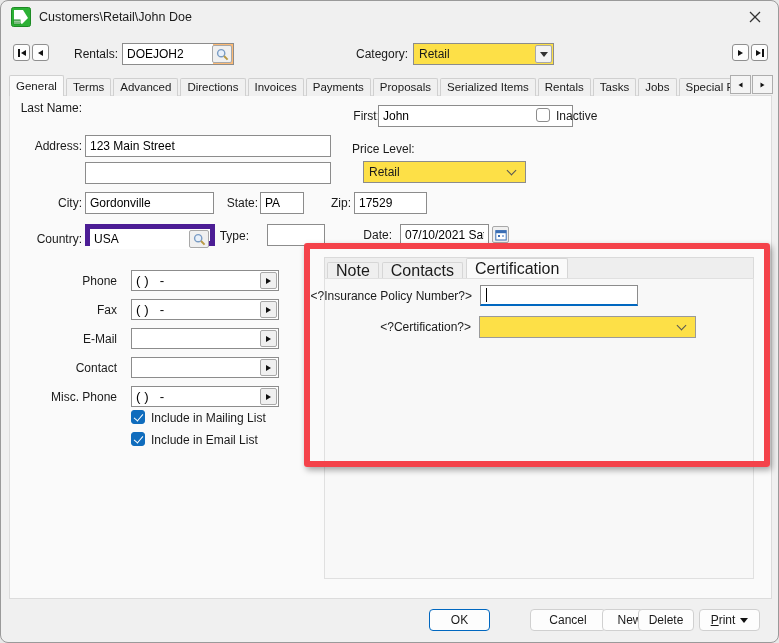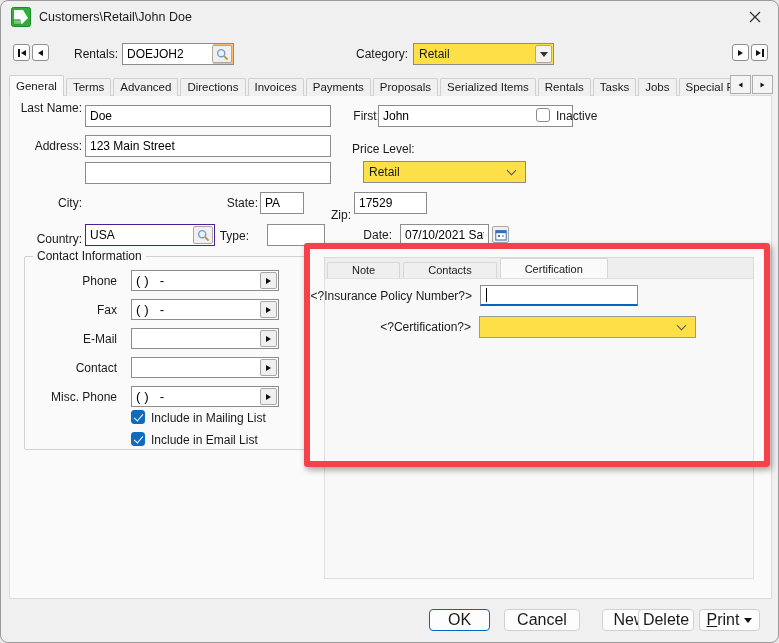--- a/index.html
+++ b/index.html
@@ -46,33 +46,33 @@
   .groupbox{position:absolute;left:14px;top:160px;width:286px;height:194px;border:1px solid #d2d2d2;border-radius:2px;}
   .legend{position:absolute;left:8px;top:-8px;background:#fafafa;padding:0 4px;}
   .crow{position:absolute;left:5px;width:270px;height:22px;}
   .crow .clabel{position:absolute;left:0;top:4px;width:102px;text-align:right;}
   .crow .cfield{position:absolute;left:116px;top:0;width:148px;height:21px;background:#fff;border:1px solid #8c8c8c;padding:3px 4px;}
   .crow .abtn{position:absolute;left:245px;top:2px;width:17px;height:17px;background:#f0f0f0;border:1px solid #a8a8a8;border-radius:2px;
     display:flex;align-items:center;justify-content:center;}
   
   .dstrip{position:absolute;left:314px;top:161px;width:430px;height:21px;background:#eeeeee;border:1px solid #dadada;border-bottom:none;
     display:flex;align-items:flex-end;padding-left:2px;}
-  .dtab{height:16px;line-height:15px;padding:0 24px;font-size:11px;background:#efefef;border:1px solid #d6d6d6;border-bottom:none;
+  .dtab{height:16px;line-height:15px;padding:0 8px;font-size:16px;background:#efefef;border:1px solid #d6d6d6;border-bottom:none;
     border-radius:2px 2px 0 0;margin-right:3px;}
   .dtab.selected{height:20px;line-height:20px;background:#fafafa;}
   .dpanel{position:absolute;left:314px;top:182px;width:430px;height:301px;background:#f8f8f8;border:1px solid #e0e0e0;}
   .focus-field{position:absolute;left:470px;top:189px;width:158px;height:21px;background:#fff;border:1px solid #8c8c8c;
     border-bottom:2px solid #0067c0;padding:2px 4px;}
   .caret{position:absolute;left:476px;top:192px;width:1px;height:14px;background:#000;}
   
   .hl-rect{position:absolute;left:303px;top:242px;width:466px;height:224px;border:6px solid #f4424a;border-radius:3px;
     box-shadow:2px 3px 6px rgba(0,0,0,0.35);z-index:50;pointer-events:none;}
   
   .btn{position:absolute;top:608px;height:22px;background:#fdfdfd;border:1px solid #d0d0d0;border-radius:4px;
-    font-size:16px;display:flex;align-items:center;justify-content:center;gap:5px;font-family:"Liberation Sans",sans-serif;}
+    font-size:12px;display:flex;align-items:center;justify-content:center;gap:5px;font-family:"Liberation Sans",sans-serif;}
   .btn.default{border-color:#0067c0;}
   .btn-print .plbl::first-letter{text-decoration:underline;}
   input{outline:none;}
 </style>
 </head>
 <body>
 
 <div class="dialog">
 
   <div class="titlebar">
@@ -142,46 +142,46 @@
   <div class="scrollbtn" style="left:729px;">
     <span class="tri-left t"></span>
   </div>
   <div class="scrollbtn" style="left:751px;">
     <span class="tri-right t"></span>
   </div>
 
   <div class="page">
 
     <div class="lbl r" style="left:0;top:5px;width:72px;">Last Name:</div>
-    <input class="field" style="left: 75px; top: 9px; width: 246px;" value="Doe">
 
     <div class="lbl r" style="left:325px;top:13px;width:45px;">First:</div>
     <input class="field" style="left: 368px; top: 9px; width: 195px;" value="John">
 
     <div class="checkbox" style="left:526px;top:12px;"></div>
     <div class="lbl" style="left:546px;top:13px;">Inactive</div>
 
     <div class="lbl r" style="left:0;top:43px;width:72px;">Address:</div>
     <input class="field" style="left: 75px; top: 39px; width: 246px;" value="123 Main Street">
     <input class="field" style="left: 75px; top: 66px; width: 246px;" value="">
 
     <div class="lbl" style="left:342px;top:46px;">Price Level:</div>
     <div class="combo" style="left:353px;top:65px;width:163px;">
       <span class="val">Retail</span>
       <span class="chev"></span>
     </div>
 
     <div class="lbl r" style="left:0;top:100px;width:72px;">City:</div>
+    <input class="field" style="left: 75px; top: 96px; width: 129px;" value="Gordonville">
     <div class="lbl r" style="left:200px;top:100px;width:48px;">State:</div>
     <input class="field" style="left: 250px; top: 96px; width: 44px;" value="PA">
-    <div class="lbl r" style="left:305px;top:112px;width:36px;">Zip:</div>
+    <div class="lbl r" style="left:305px;top:100px;width:36px;">Zip:</div>
     <input class="field" style="left: 344px; top: 96px; width: 73px;" value="17529">
 
     <div class="lbl r" style="left:0;top:136px;width:72px;">Country:</div>
-    <div style="position:absolute;left:75px;top:128px;width:130px;height:22px;background:#fff;border:1px solid #4c1d95;">
+    <div style="position:absolute;left:75px;top:128px;width:130px;height:22px;background:#fff;border:5px solid #4c1d95;">
       <input class="field" style="position: absolute; left: 0px; top: 0px; width: 108px; height: 20px; border: none;" value="USA">
       <div class="inbtn">
         <svg width="13" height="13" viewBox="0 0 13 13">
           <circle cx="5.2" cy="5.2" r="3.6" fill="#e8f0fa" stroke="#7a9cc4" stroke-width="1.4"></circle>
           <line x1="8" y1="8" x2="11.6" y2="11.6" stroke="#b99a45" stroke-width="2"></line>
         </svg>
       </div>
     </div>
     <div class="lbl r" style="left:195px;top:133px;width:44px;">Type:</div>
     <input class="field" style="left: 257px; top: 128px; width: 58px;" value="">
@@ -190,23 +190,20 @@
     <div style="position:absolute;left:482px;top:130px;width:17px;height:17px;background:#f0f0f0;border:1px solid #a8a8a8;border-radius:2px;
          display:flex;align-items:center;justify-content:center;">
       <svg width="12" height="12" viewBox="0 0 12 12">
         <rect x="0.8" y="1.6" width="10.4" height="9.4" fill="#fff" stroke="#3b6fb5"></rect>
         <rect x="0.8" y="1.6" width="10.4" height="2.6" fill="#3b6fb5"></rect>
         <rect x="3" y="6" width="2" height="2" fill="#3b6fb5"></rect>
         <rect x="7" y="6" width="2" height="2" fill="#9ab6dd"></rect>
       </svg>
     </div>
 
-    <div class="groupbox">
-      <div class="legend">Contact Information</div>
-    </div>
     <div class="crow" style="top:174px;">
       <span class="clabel">Phone</span>
       <input class="cfield" value="( )   -" style="">
       <div class="abtn">
           <span class="tri-right"></span>
         </div>
     </div>
     <div class="crow" style="top:203px;">
       <span class="clabel">Fax</span>
       <input class="cfield" value="( )   -" style="">
@@ -256,21 +253,21 @@
       <span class="val"></span>
       <span class="chev"></span>
     </div>
   </div>
 
   <div class="hl-rect"></div>
 
   <div class="btn default" style="left:428px;width:61px;">
     <span>OK</span>
   </div>
-  <div class="btn" style="left:503px;width:76px;">
+  <div class="btn" style="left:529px;width:76px;">
     <span>Cancel</span>
   </div>
   <div class="btn" style="left:601px;width:55px;">
     <span>New</span>
   </div>
   <div class="btn" style="left:637px;width:56px;">
     <span>Delete</span>
   </div>
   <div class="btn btn-print" style="left:698px;width:61px;">
     <span class="plbl">Print</span>

